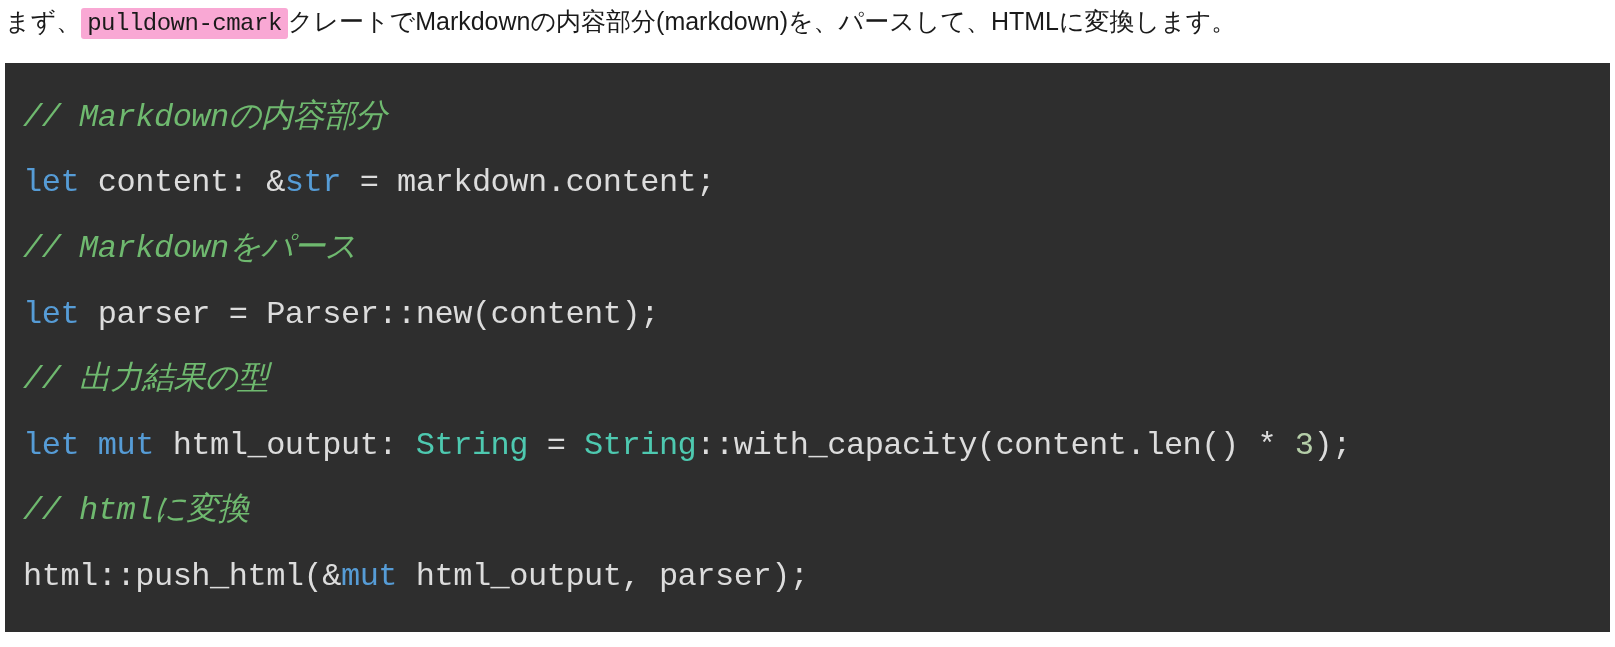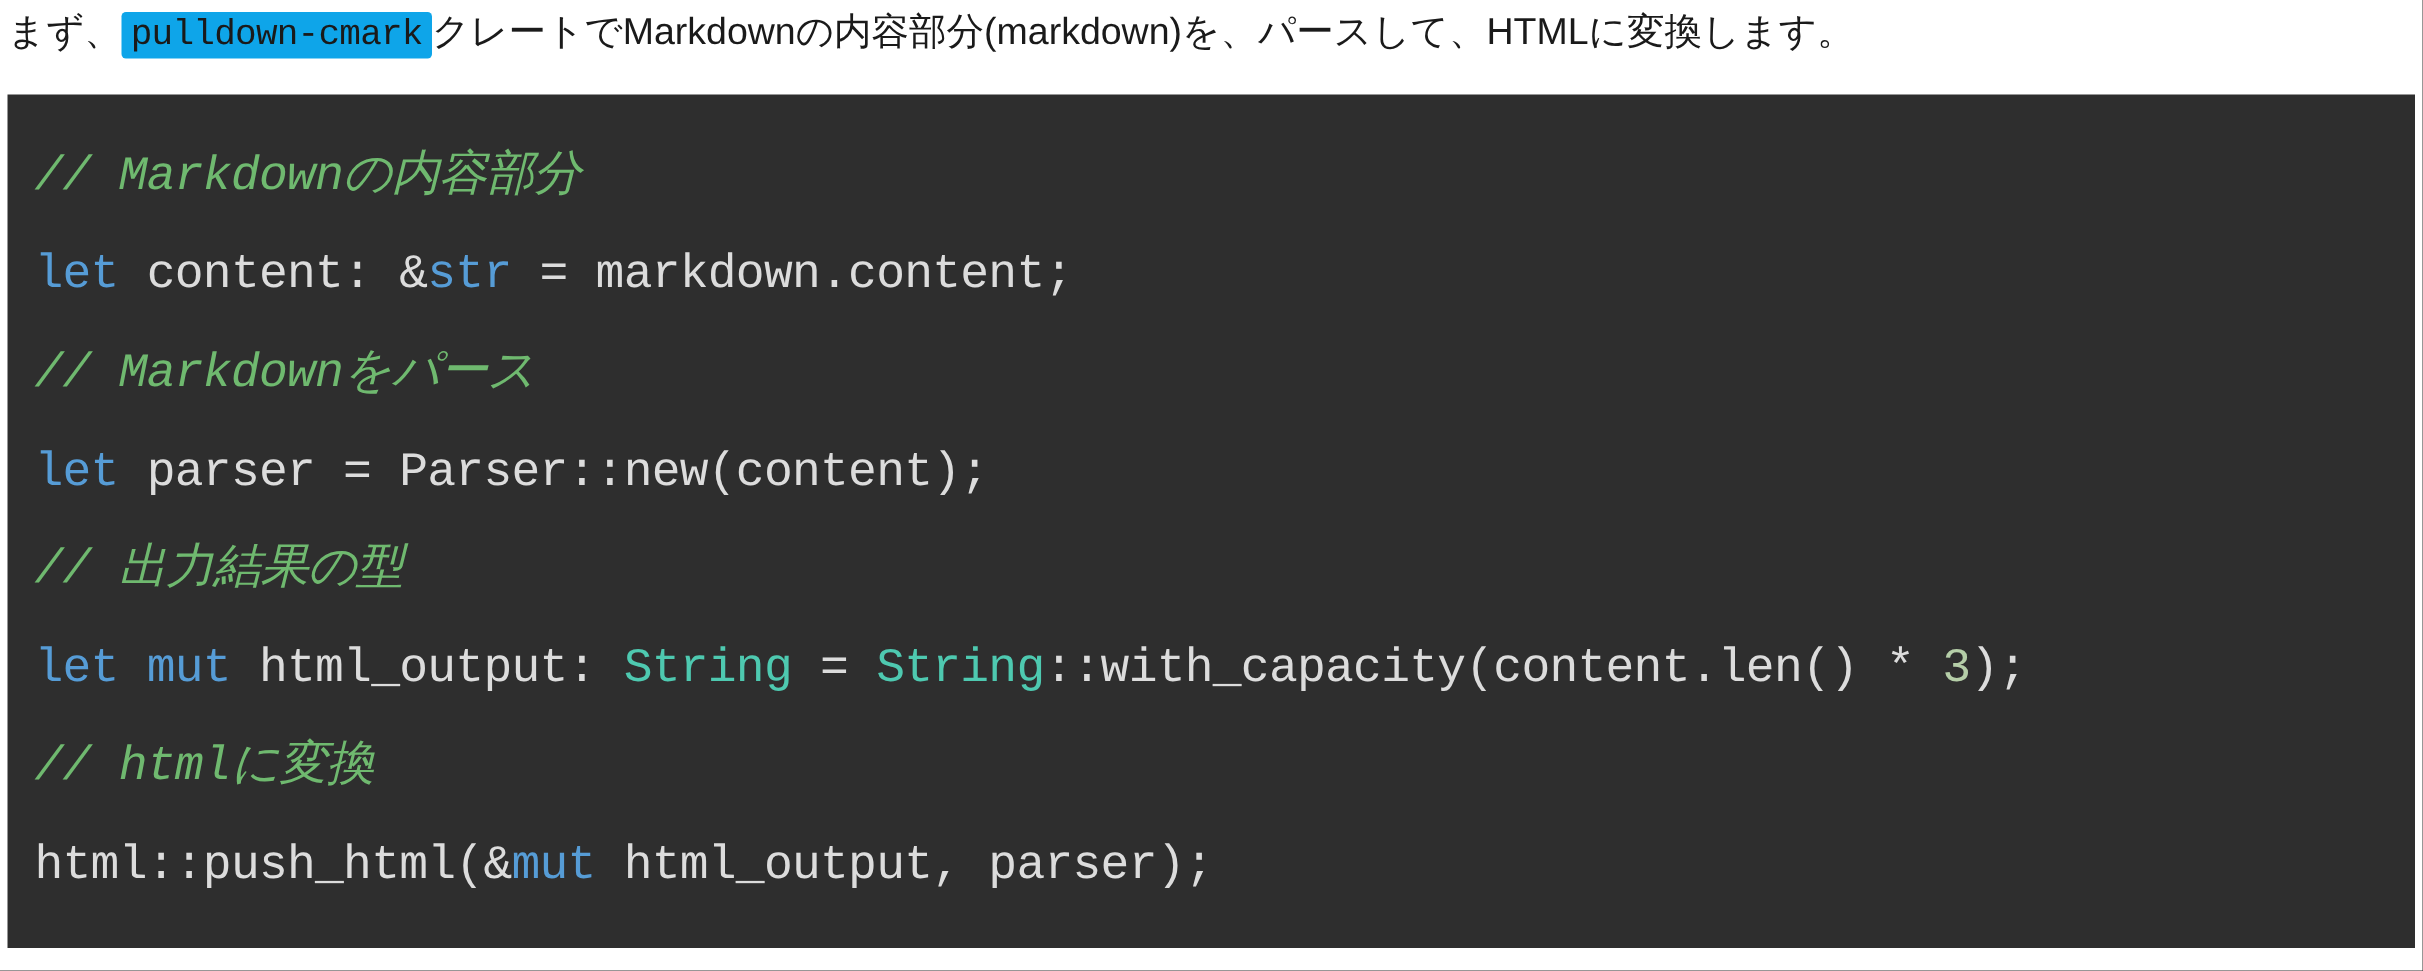--- a/index.html
+++ b/index.html
@@ -15,21 +15,21 @@
     line-height: 1.7;
     width: 1615px;
   }
   .prose {
     padding: 0 5px;
   }
   .paragraph {
     margin-bottom: 18px;
   }
   code.inline {
-    background: #0ea5e9;
+    background: #f9a8d4;
     font-family: "SFMono-Regular", Consolas, "Liberation Mono", Menlo, Courier, monospace;
     font-size: 24px;
     padding: 2px 6px;
     border-radius: 3px;
     color: #1a1a1a;
     letter-spacing: -0.5px;
   }
   pre.code-block {
     background: #2e2e2e;
     color: #dcdcdc;

